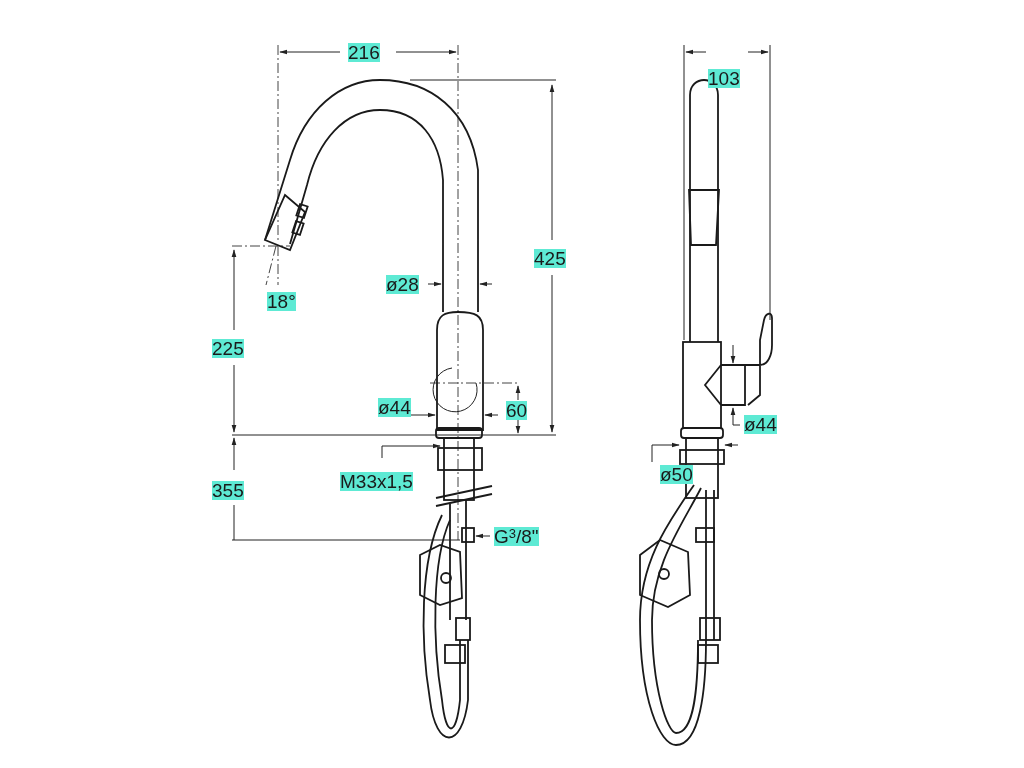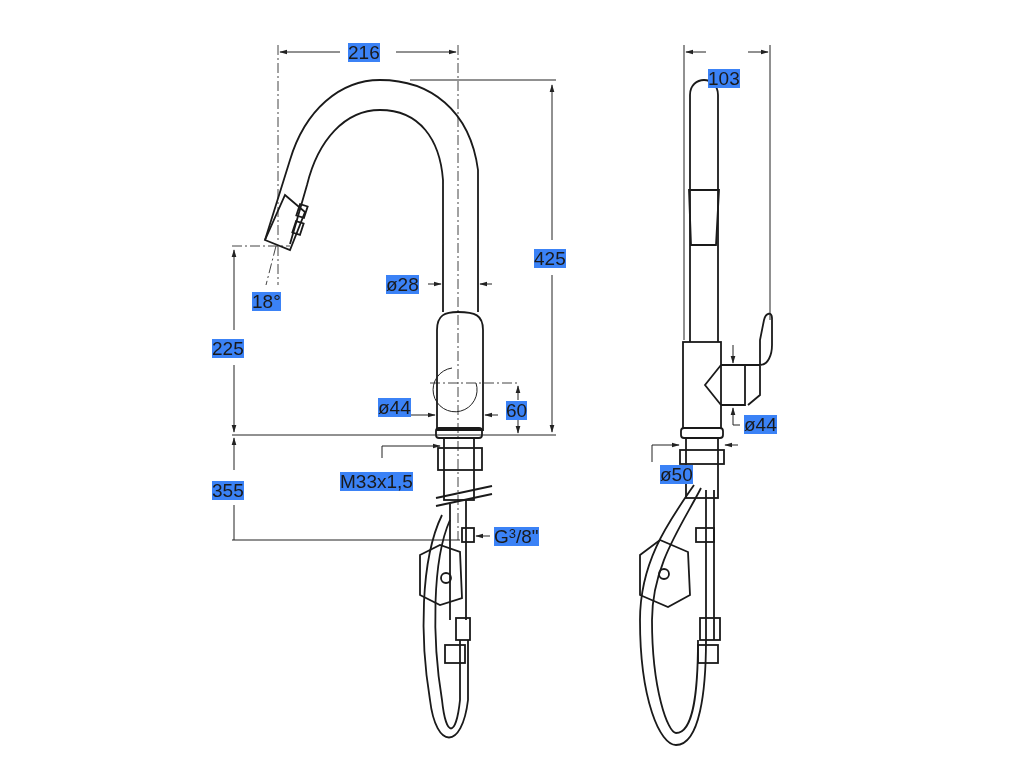--- a/index.html
+++ b/index.html
@@ -1,21 +1,21 @@
 <!DOCTYPE html>
 <html><head>
 <meta charset="utf-8">
 <style>
   html, body { margin: 0; padding: 0; background: #ffffff; }
   body { width: 1024px; height: 768px; overflow: hidden; position: relative; font-family: "Liberation Sans", sans-serif; }
   #drawing { position: absolute; left: 0; top: 0; width: 1024px; height: 768px; }
   .ln { stroke: #1a1a1a; stroke-width: 1.8; fill: none; }
   .thin { stroke: #222; stroke-width: 1; fill: none; }
   .dash { stroke: #444; stroke-width: 1; fill: none; stroke-dasharray: 10 3 2 3; }
-  .lbl { position: absolute; font-size: 19px; color: #1a1a1a; white-space: nowrap; background: #3b82f6; line-height: 1; }
+  .lbl { position: absolute; font-size: 19px; color: #1a1a1a; white-space: nowrap; background: #5eead4; line-height: 1; }
   .sup { font-size: 13px; vertical-align: top; }
 </style>
 </head>
 <body>
 
 <svg id="drawing" viewBox="0 0 1024 768" xmlns="http://www.w3.org/2000/svg">
   <defs>
     <marker id="ar" viewBox="0 0 10 10" refX="9" refY="5" markerWidth="8" markerHeight="8" orient="auto-start-reverse">
       <path d="M0,2 L10,5 L0,8 z" fill="#222"></path>
     </marker>
@@ -115,21 +115,21 @@
 
     <line class="thin" x1="733" y1="345" x2="733" y2="363" marker-end="url(#ar)"></line>
     <polyline class="thin" points="740,425 733,425 733,408" marker-end="url(#ar)"></polyline>
     <polyline class="thin" points="652,462 652,445 679,445" marker-end="url(#ar)"></polyline>
     <line class="thin" x1="738" y1="445" x2="725" y2="445" marker-end="url(#ar)"></line>
   </g>
 </svg>
 
 <span class="lbl" style="left:348px;top:43px;">216</span>
 <span class="lbl" style="left:534px;top:249px;">425</span>
-<span class="lbl" style="left:252px;top:292px;">18°</span>
+<span class="lbl" style="left:267px;top:292px;">18°</span>
 <span class="lbl" style="left:386px;top:275px;">ø28</span>
 <span class="lbl" style="left:378px;top:398px;">ø44</span>
 <span class="lbl" style="left:506px;top:401px;">60</span>
 <span class="lbl" style="left:212px;top:339px;">225</span>
 <span class="lbl" style="left:212px;top:481px;">355</span>
 <span class="lbl" style="left:340px;top:466px;margin-top:6px;">M33x1,5</span>
 <span class="lbl" style="left:494px;top:527px;"><span>G</span><span class="sup">3</span><span>/8"</span></span>
 
 <span class="lbl" style="left:708px;top:43px;margin-top:26px;">103</span>
 <span class="lbl" style="left:744px;top:415px;">ø44</span>

